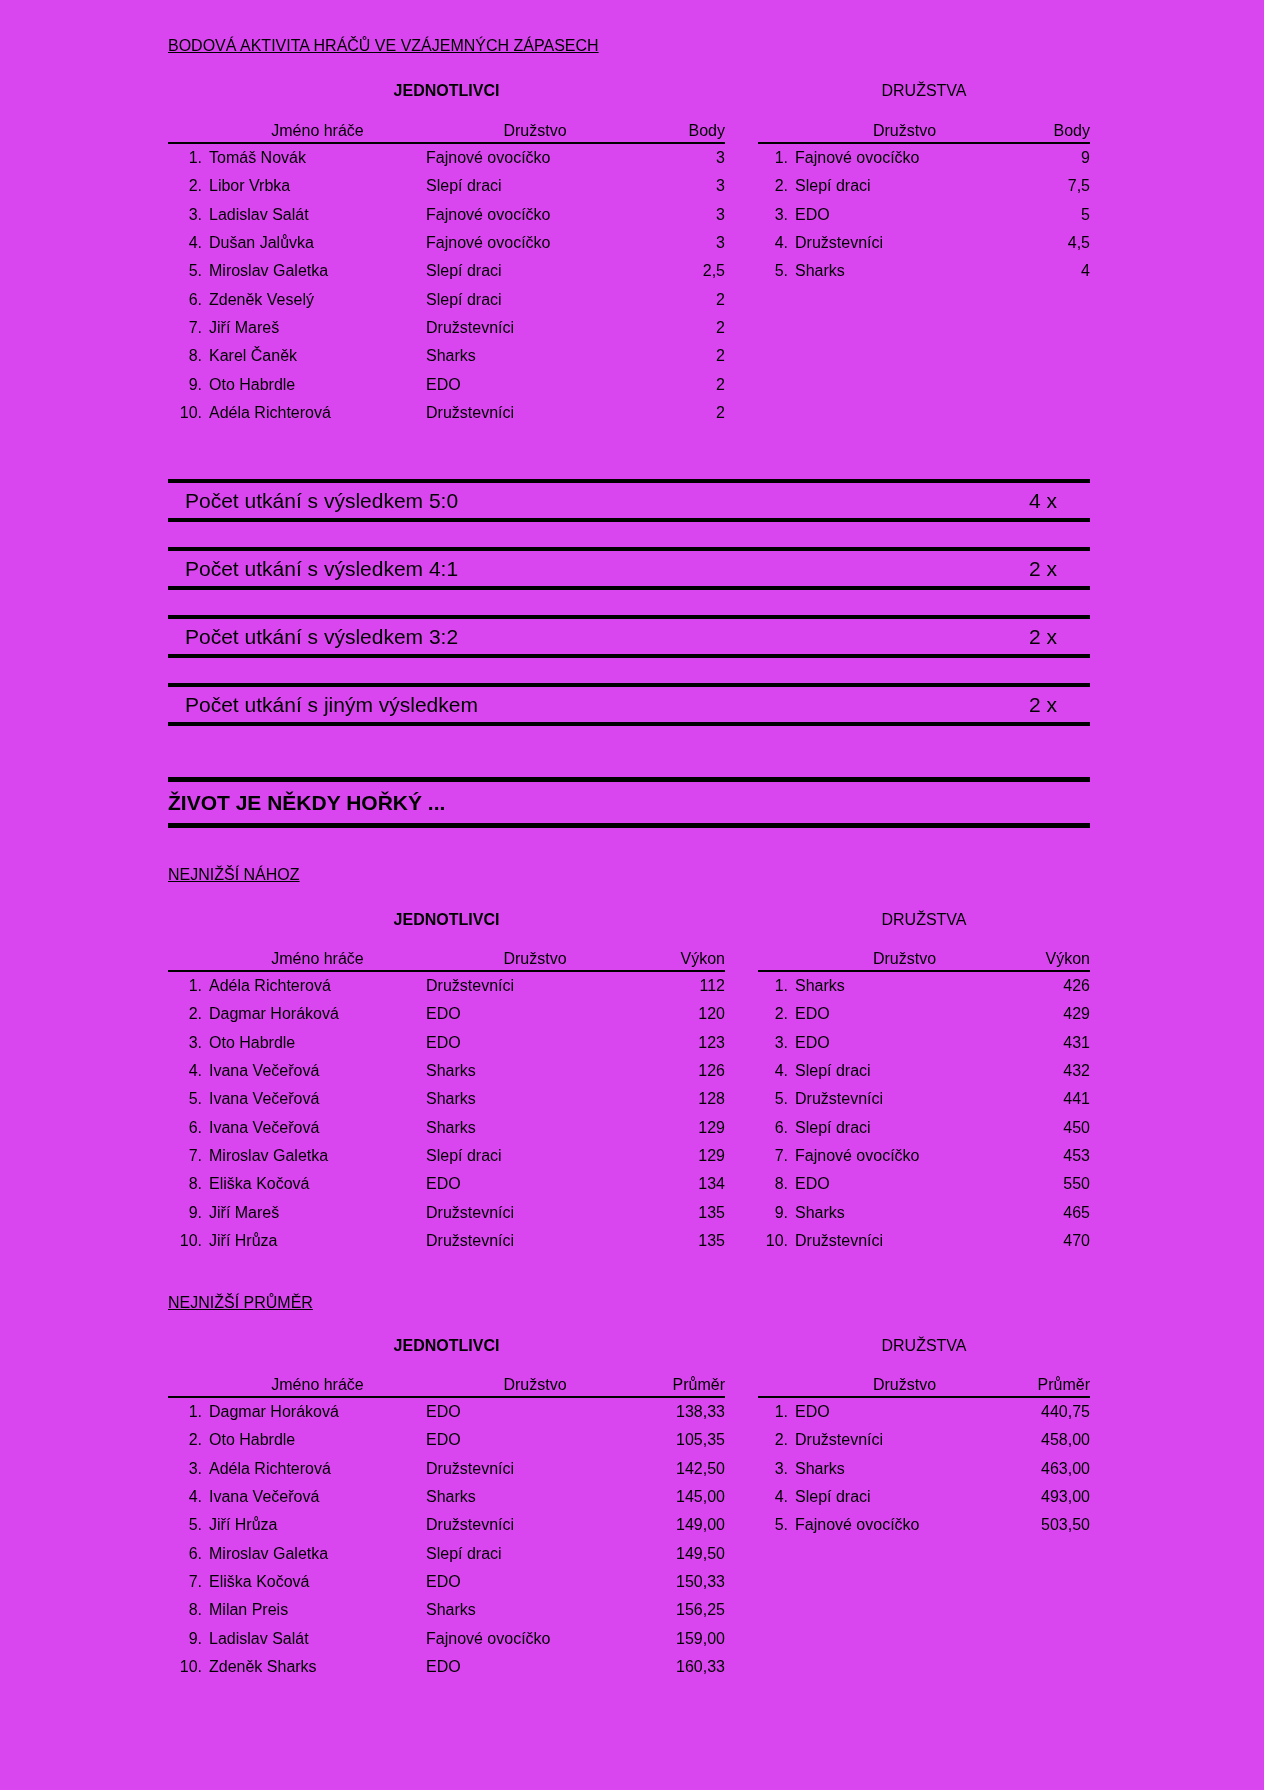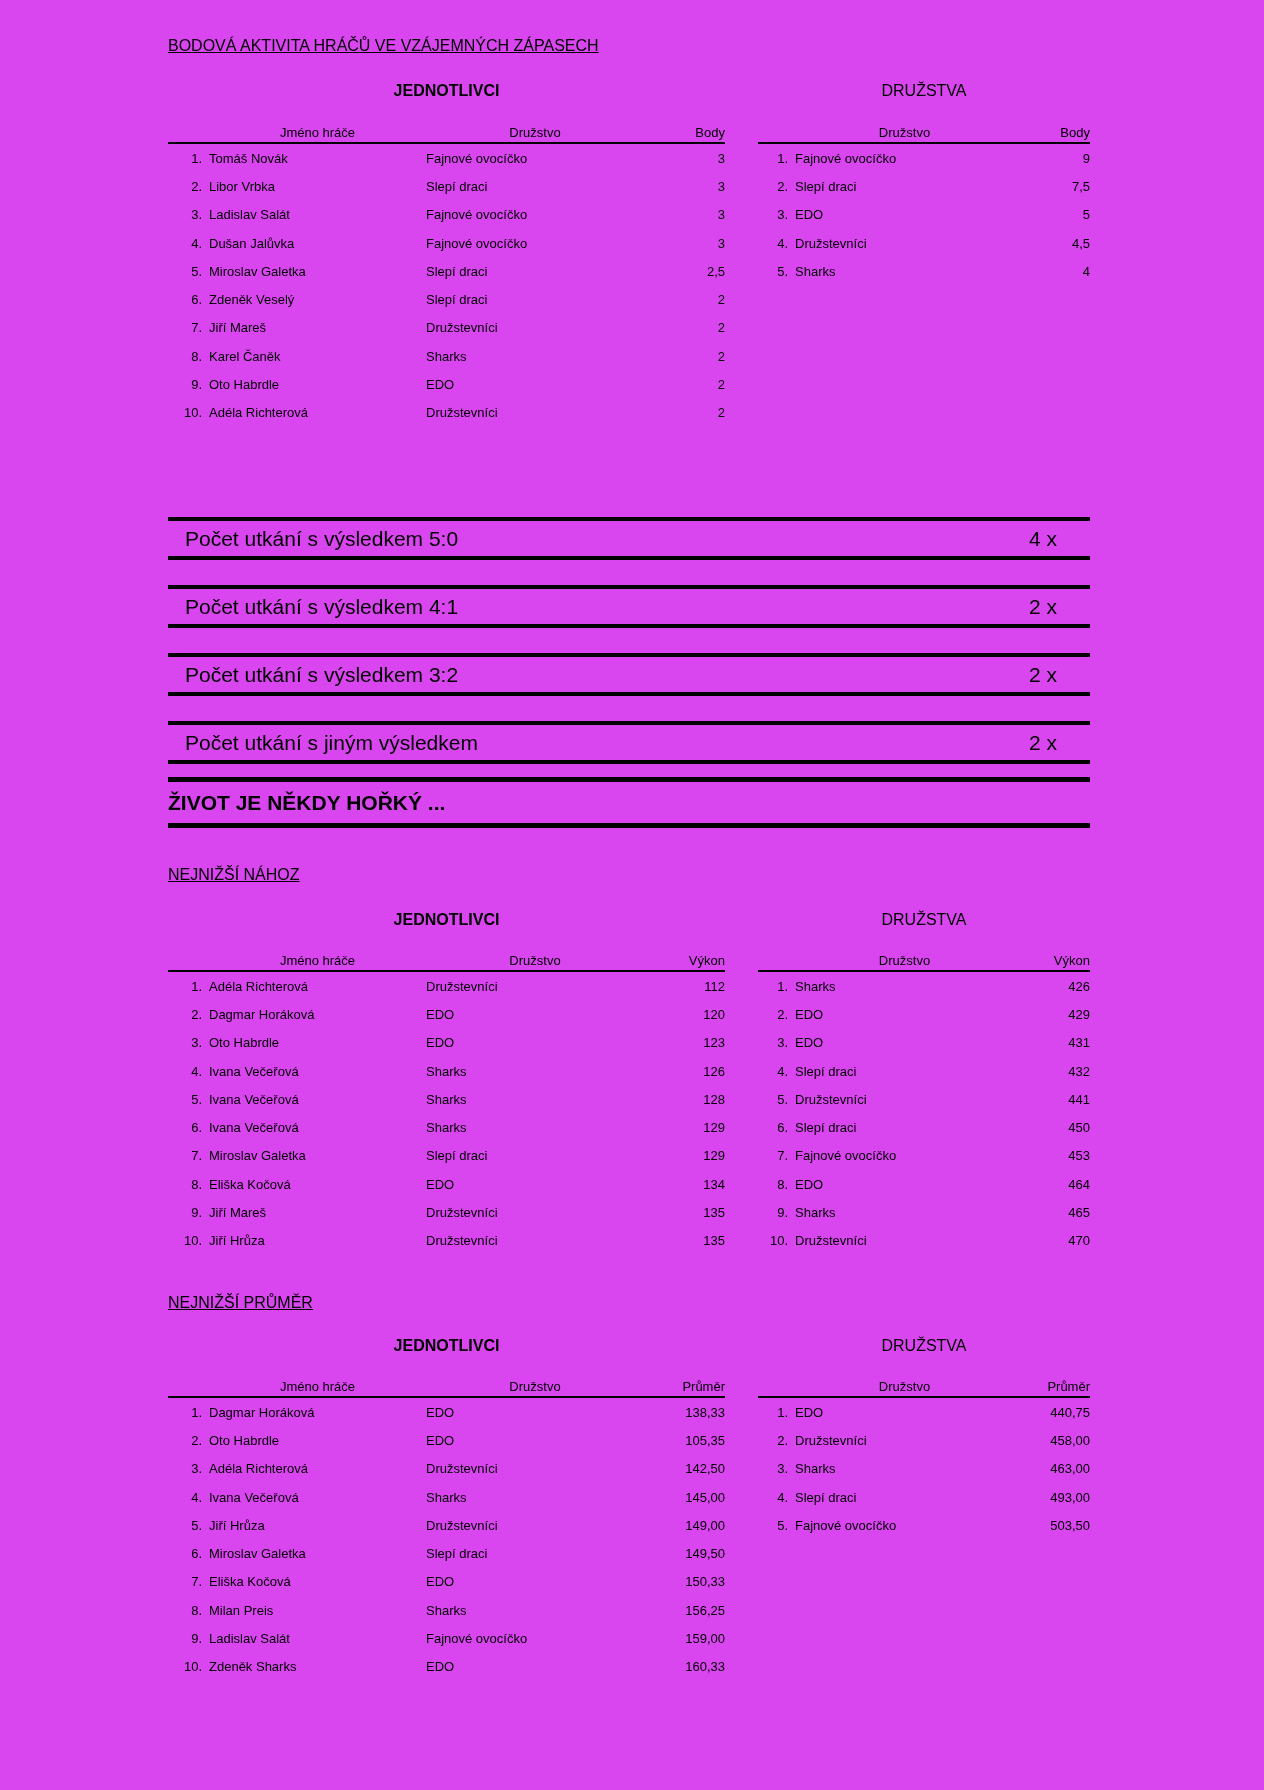--- a/index.html
+++ b/index.html
@@ -6,21 +6,21 @@
   .page{
     position:relative;width:1264px;height:1790px;background:#d946ef;color:#000;
     font-family:"Liberation Sans","DejaVu Sans",sans-serif;overflow:hidden;
   }
   .abs{position:absolute;}
   .doc-title{left:168px;top:37px;font-size:16px;text-decoration:underline;white-space:nowrap;}
   .sec-heading{font-size:16px;text-decoration:underline;white-space:nowrap;left:168px;}
   .col-heading{font-size:16px;text-align:center;white-space:nowrap;}
   .hd-left{left:168px;width:557px;font-weight:bold;}
   .hd-right{left:758px;width:332px;}
-  .tbl{position:absolute;font-size:13px;}
+  .tbl{position:absolute;font-size:16px;}
   .tbl-left{left:168px;width:557px;}
   .tbl-right{left:758px;width:332px;}
   .thead{display:flex;align-items:flex-end;height:22px;padding-bottom:2px;border-bottom:2px solid #000;}
   .trow{display:flex;align-items:center;height:28.3px;}
   .c-rank{text-align:right;white-space:nowrap;}
   .c-name,.c-team{white-space:nowrap;box-sizing:border-box;}
   .c-val{text-align:right;white-space:nowrap;}
   .hc{text-align:center;}
   .tbl-left .c-rank{width:34px;}
   .tbl-left .c-name{width:224px;padding-left:7px;}
@@ -28,21 +28,21 @@
   .tbl-left .c-val{width:95px;}
   .tbl-left .thead .c-team{padding-left:14px;}
   .tbl-right .c-rank{width:30px;}
   .tbl-right .c-team{width:205px;padding-left:7px;}
   .tbl-right .c-val{width:97px;}
   .tbl-right .thead .c-team{padding-left:28px;}
   .count-box{
     left:168px;width:922px;height:43px;box-sizing:border-box;
     border-top:4px solid #000;border-bottom:4px solid #000;
     display:flex;align-items:center;justify-content:space-between;
-    padding:0 33px 0 17px;font-size:21px;white-space:nowrap;margin-top:38px;
+    padding:0 33px 0 17px;font-size:21px;white-space:nowrap;
   }
   .banner{
     left:168px;width:922px;height:51px;box-sizing:border-box;
     border-top:5px solid #000;border-bottom:5px solid #000;
     display:flex;align-items:center;justify-content:flex-start;
     font-size:21px;font-weight:bold;white-space:nowrap;
   }
 </style>
 </head>
 <body>
@@ -283,21 +283,21 @@
         <span class="c-val">450</span>
       </div>
       <div class="trow">
         <span class="c-rank">7.</span>
         <span class="c-team">Fajnové ovocíčko</span>
         <span class="c-val">453</span>
       </div>
       <div class="trow">
         <span class="c-rank">8.</span>
         <span class="c-team">EDO</span>
-        <span class="c-val">464</span>
+        <span class="c-val">550</span>
       </div>
       <div class="trow">
         <span class="c-rank">9.</span>
         <span class="c-team">Sharks</span>
         <span class="c-val">465</span>
       </div>
       <div class="trow">
         <span class="c-rank">10.</span>
         <span class="c-team">Družstevníci</span>
         <span class="c-val">470</span>

